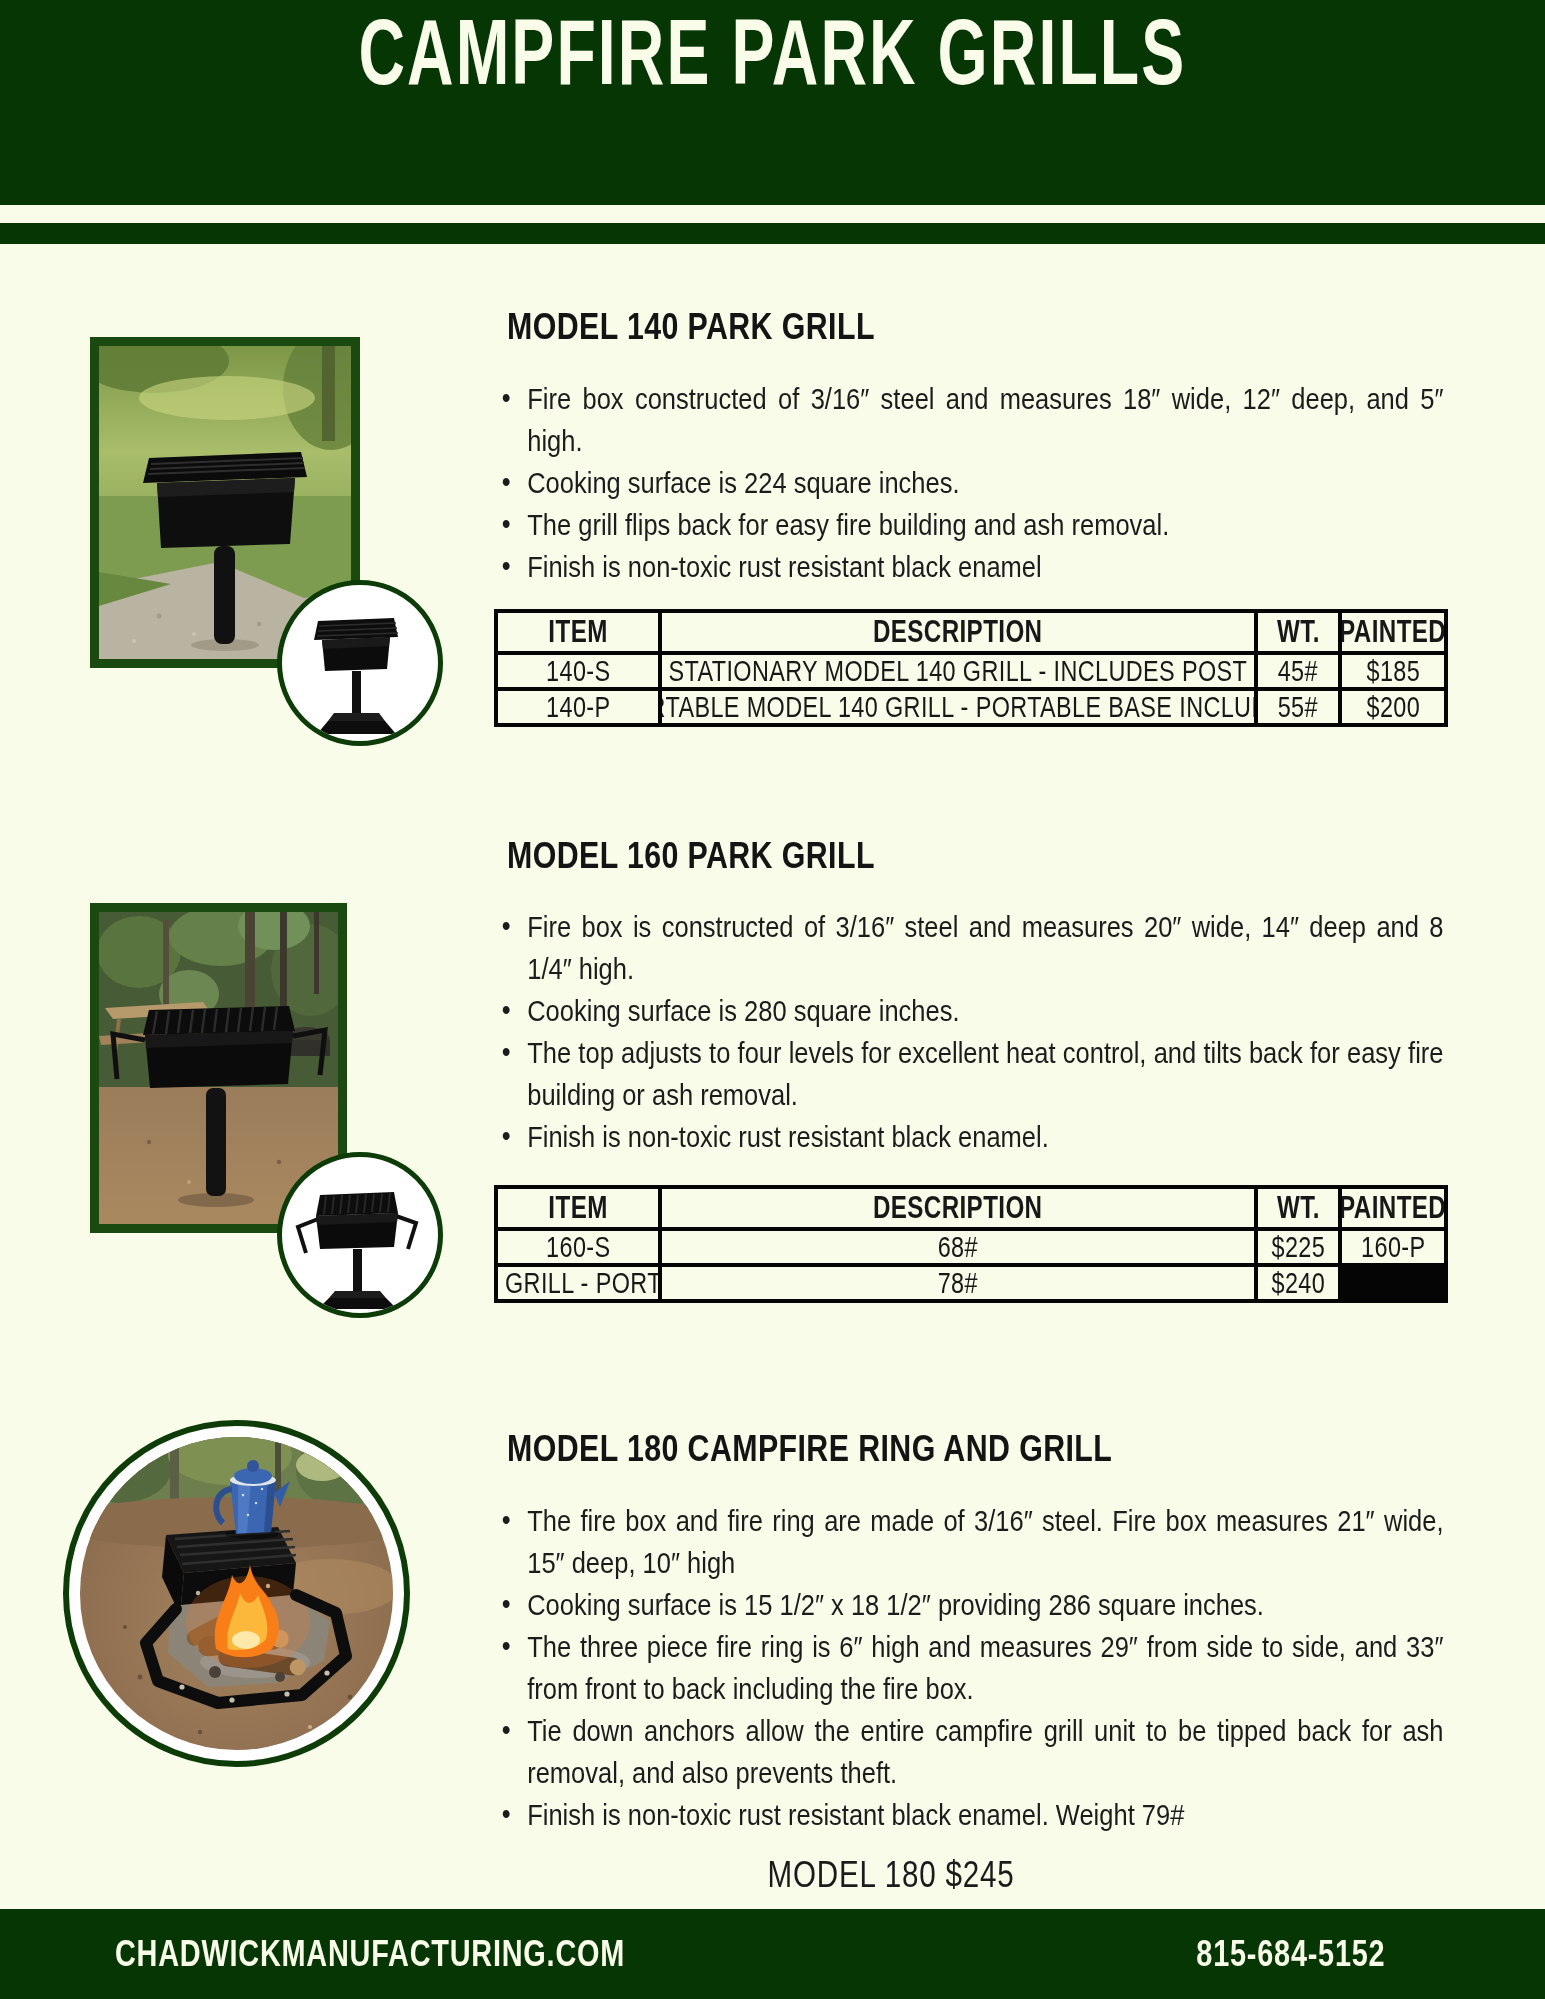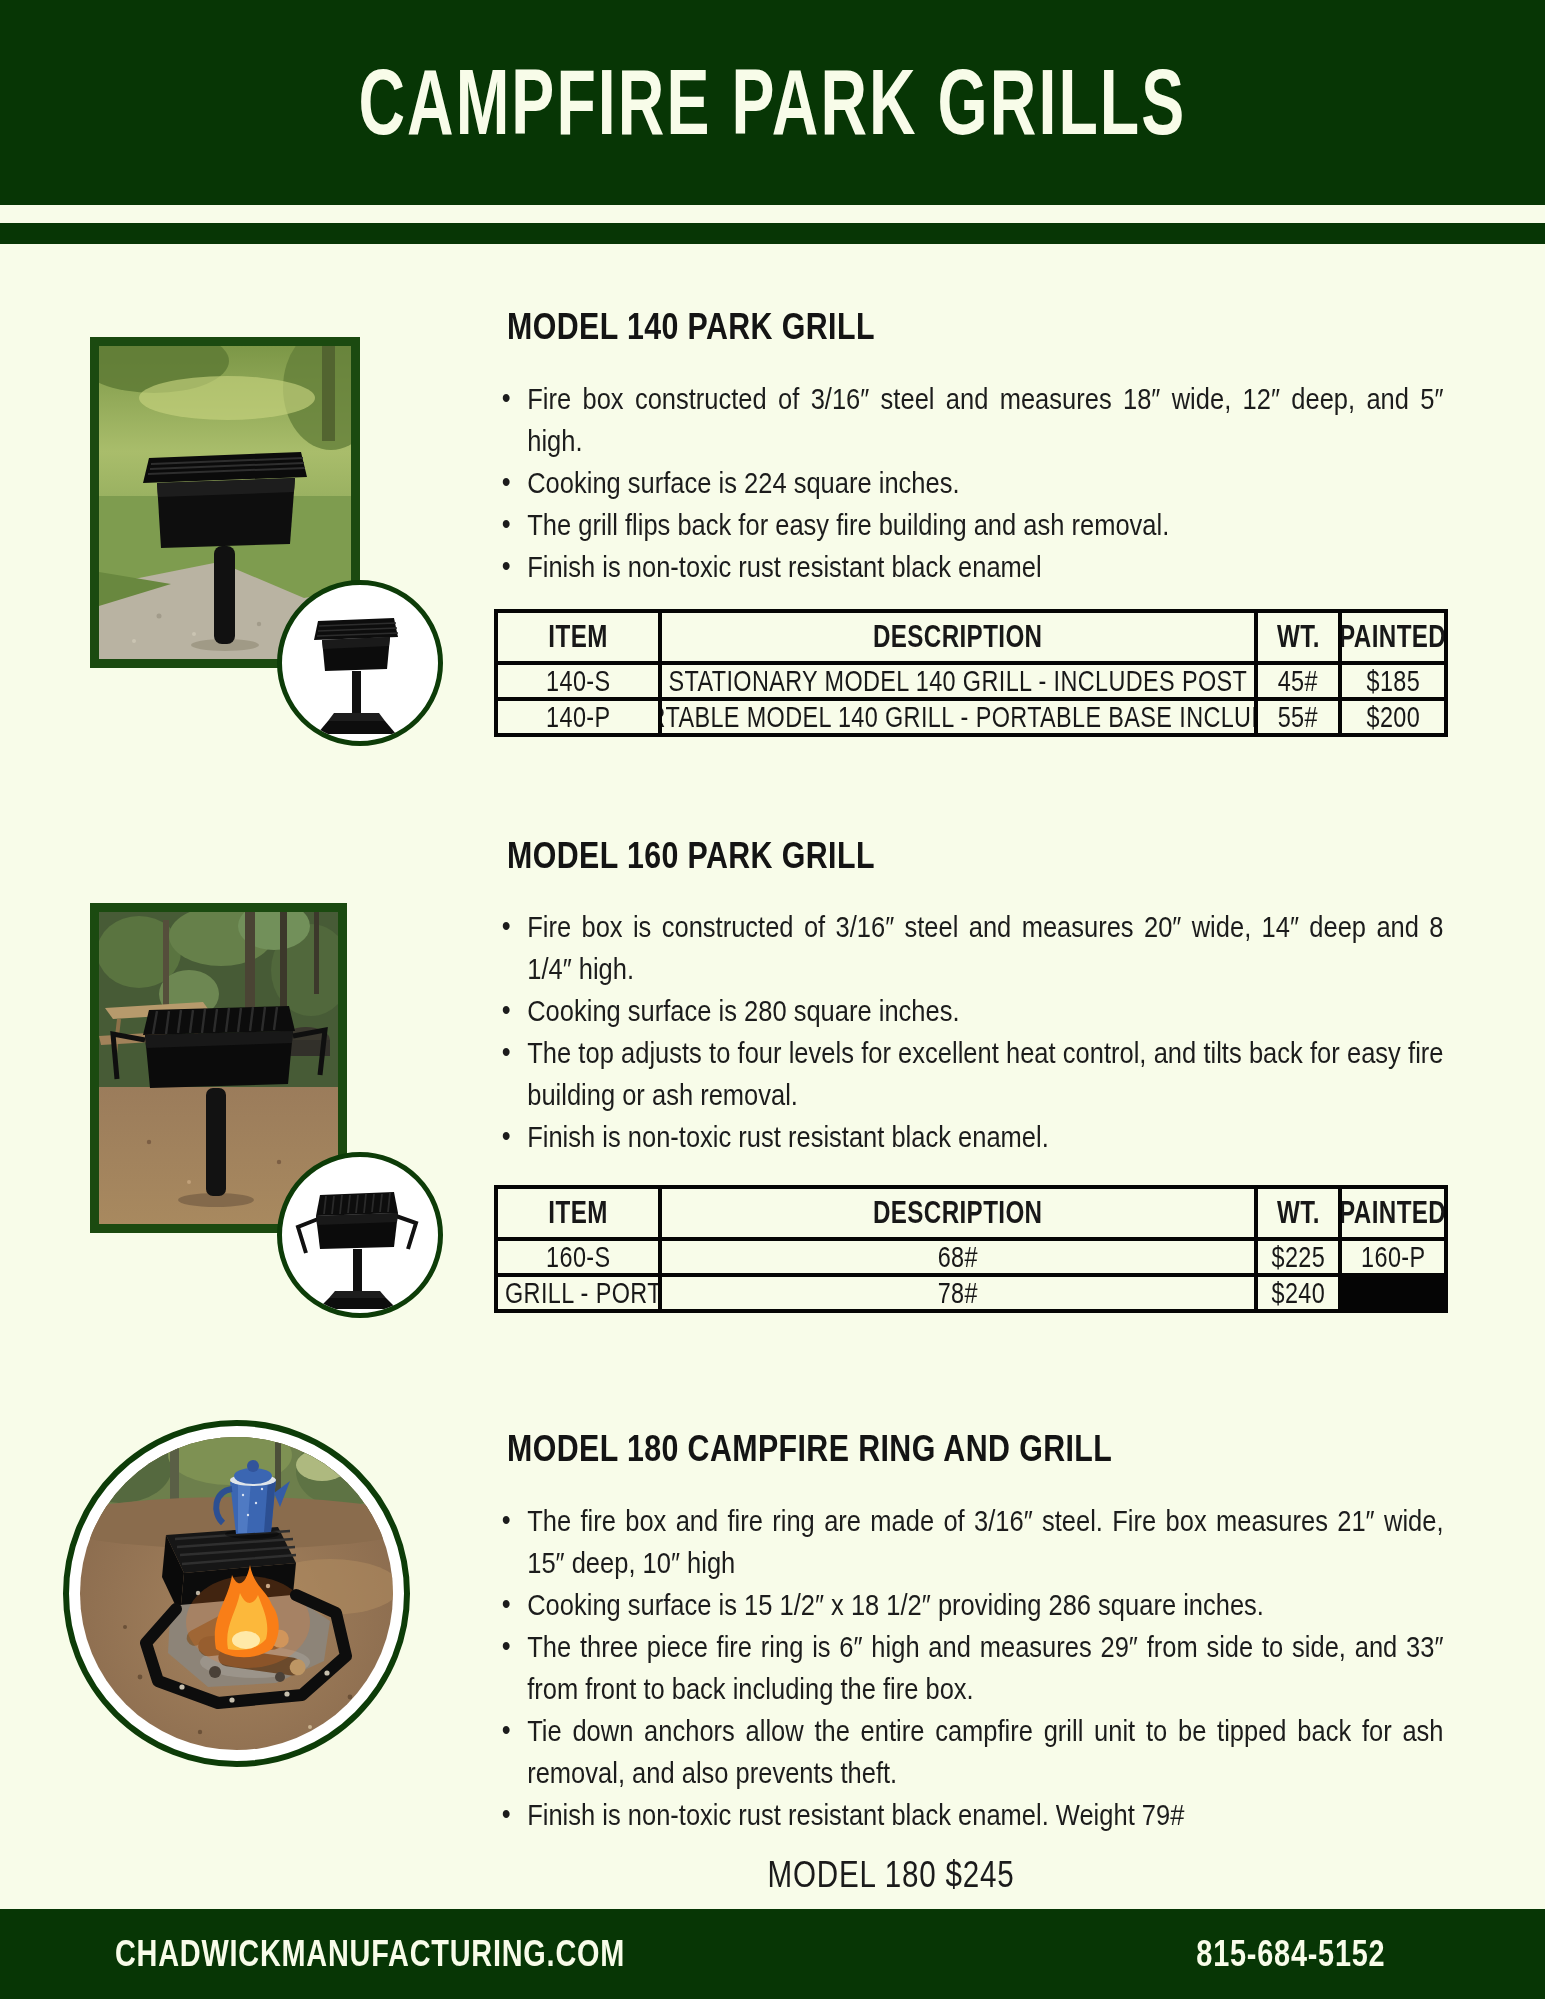--- a/index.html
+++ b/index.html
@@ -5,21 +5,21 @@
   html,body { margin:0; padding:0; background:#e8e8e0; }
   .page {
     position:relative; width:1545px; height:1999px; margin:0 auto;
     background:#f8fce9; overflow:hidden;
     font-family:"Liberation Sans", sans-serif; color:#181818;
   }
 
   
   .header-bar {
     position:absolute; top:0; left:0; width:100%; height:205px;
-    background:#073605; display:flex; align-items:center; justify-content:center;
+    background:#073605; display:flex; align-items:flex-start; justify-content:center;
   }
   .page-title {
     color:#f8fce9; font-size:92px; font-weight:bold; letter-spacing:3px;
     transform:scaleX(0.70); white-space:nowrap;
   }
   .stripe {
     position:absolute; top:223px; left:0; width:100%; height:21px; background:#073605;
   }
   .footer-bar {
     position:absolute; left:0; top:1909px; width:100%; height:90px; background:#073605;
@@ -48,21 +48,21 @@
   
   .spec-table {
     position:absolute; left:494px; width:954px; box-sizing:border-box;
     background:#050505; padding:4px; display:grid; gap:4px;
     grid-template-columns:160px 592px 80px 102px;
   }
   .spec-table .cell {
     background:#f8fce9; display:flex; align-items:center; justify-content:center;
     height:32px; overflow:hidden;
   }
-  .spec-table .head { height:48px; }
+  .spec-table .head { height:38px; }
   .cond { display:inline-block; transform:scaleX(0.78); white-space:nowrap; font-size:30px; letter-spacing:0.5px; }
   .head .cond { font-weight:bold; font-size:31px; }
 
   .price-line {
     position:absolute; left:494px; top:1854px; width:794px; text-align:center;
     font-size:37px; letter-spacing:1px; color:#1b1b1b;
     transform:scaleX(0.80); transform-origin:center top; white-space:nowrap;
   }
 
   

